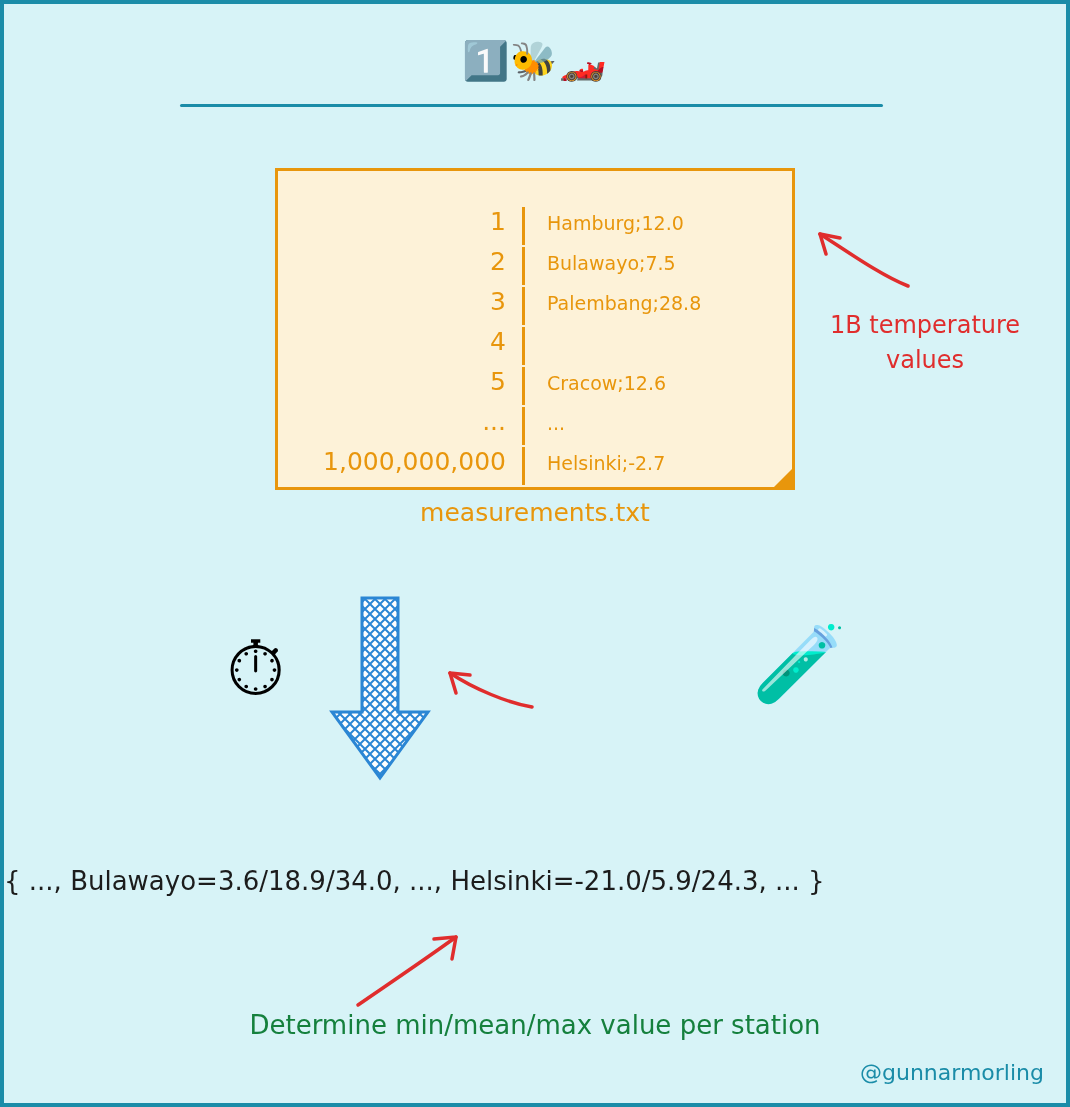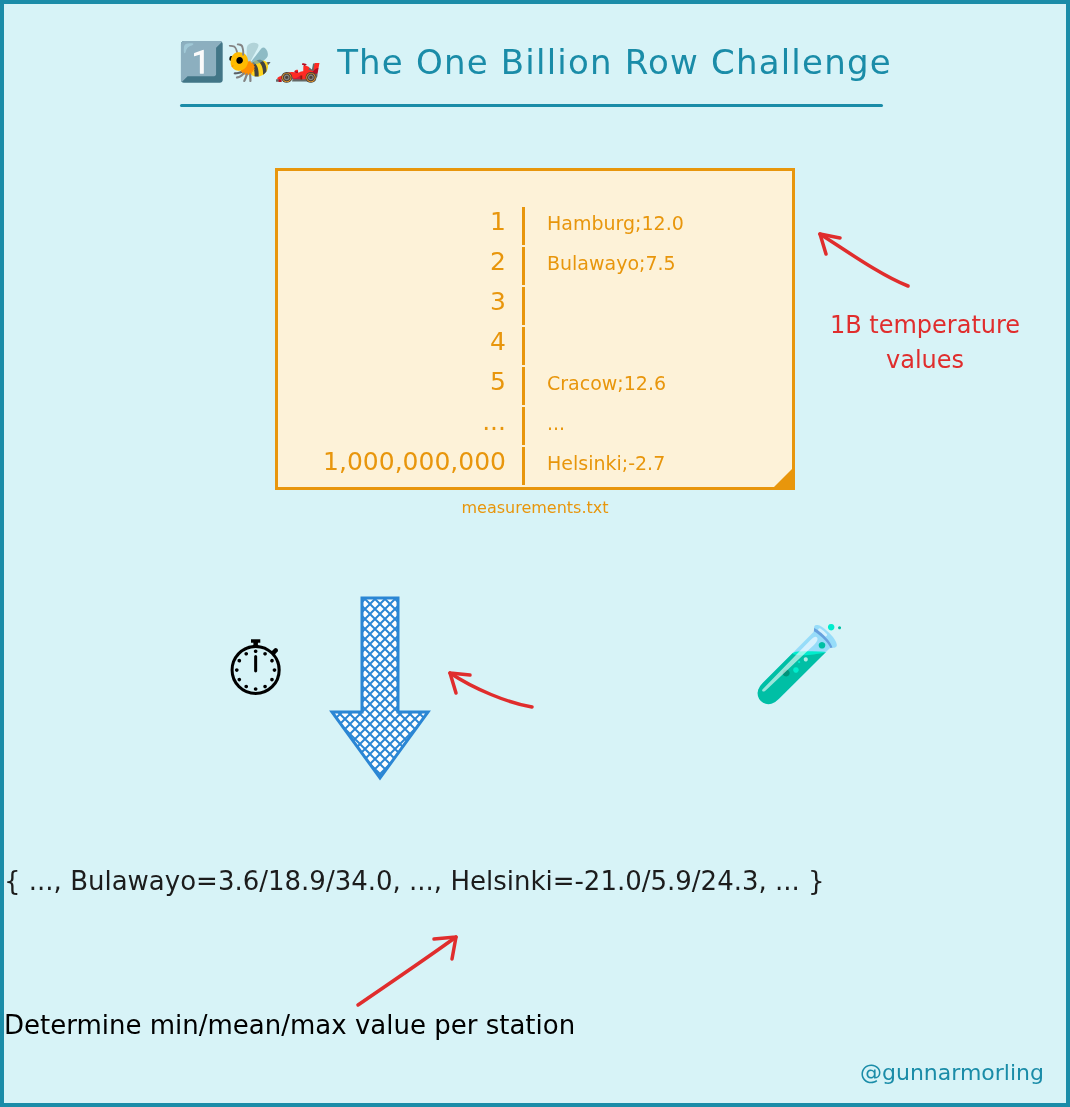--- a/index.html
+++ b/index.html
@@ -105,21 +105,21 @@
     color: #e8960c;
     font-family: "DejaVu Sans", sans-serif;
     white-space: pre;
   }
   #file-label {
     position: absolute;
     left: 271px;
     top: 494px;
     width: 520px;
     text-align: center;
-    font-size: 16px;
+    font-size: 25px;
     color: #e8960c;
   }
 
   
   #ann-temp {
     position: absolute;
     left: 805px;
     top: 304px;
     width: 232px;
     text-align: center;
@@ -186,22 +186,23 @@
     color: #1c1c1c;
     white-space: pre;
   }
 
   
   #ann-bottom {
     position: absolute;
     left: 0;
     right: 0;
     top: 1006px;
+    text-align: center;
     font-size: 26px;
-    color: #000000;
+    color: #15803d;
   }
   #ann-bottom-arrow {
     position: absolute;
     left: 340px;
     top: 925px;
     width: 130px;
     height: 80px;
   }
 
   
@@ -213,39 +214,39 @@
     color: #1a8ca8;
   }
 </style>
 </head>
 <body>
 
 <div id="page">
 
   <div id="title-row">
     <span id="title-emojis">1️⃣🐝🏎️</span>
-    <span id="title-text">The One Billion Row Challenge</span>
   </div>
   <div id="title-underline"></div>
 
   <div id="file-card">
     <div id="file-rows">
       <div class="file-row">
         <span class="row-num">1</span>
         <span class="row-sep"></span>
         <span class="row-val">Hamburg;12.0</span>
       </div>
       <div class="file-row">
         <span class="row-num">2</span>
         <span class="row-sep"></span>
         <span class="row-val">Bulawayo;7.5</span>
       </div>
       <div class="file-row">
         <span class="row-num">3</span>
         <span class="row-sep"></span>
+        <span class="row-val">Palembang;28.8</span>
       </div>
       <div class="file-row">
         <span class="row-num">4</span>
         <span class="row-sep"></span>
       </div>
       <div class="file-row">
         <span class="row-num">5</span>
         <span class="row-sep"></span>
         <span class="row-val">Cracow;12.6</span>
       </div>

